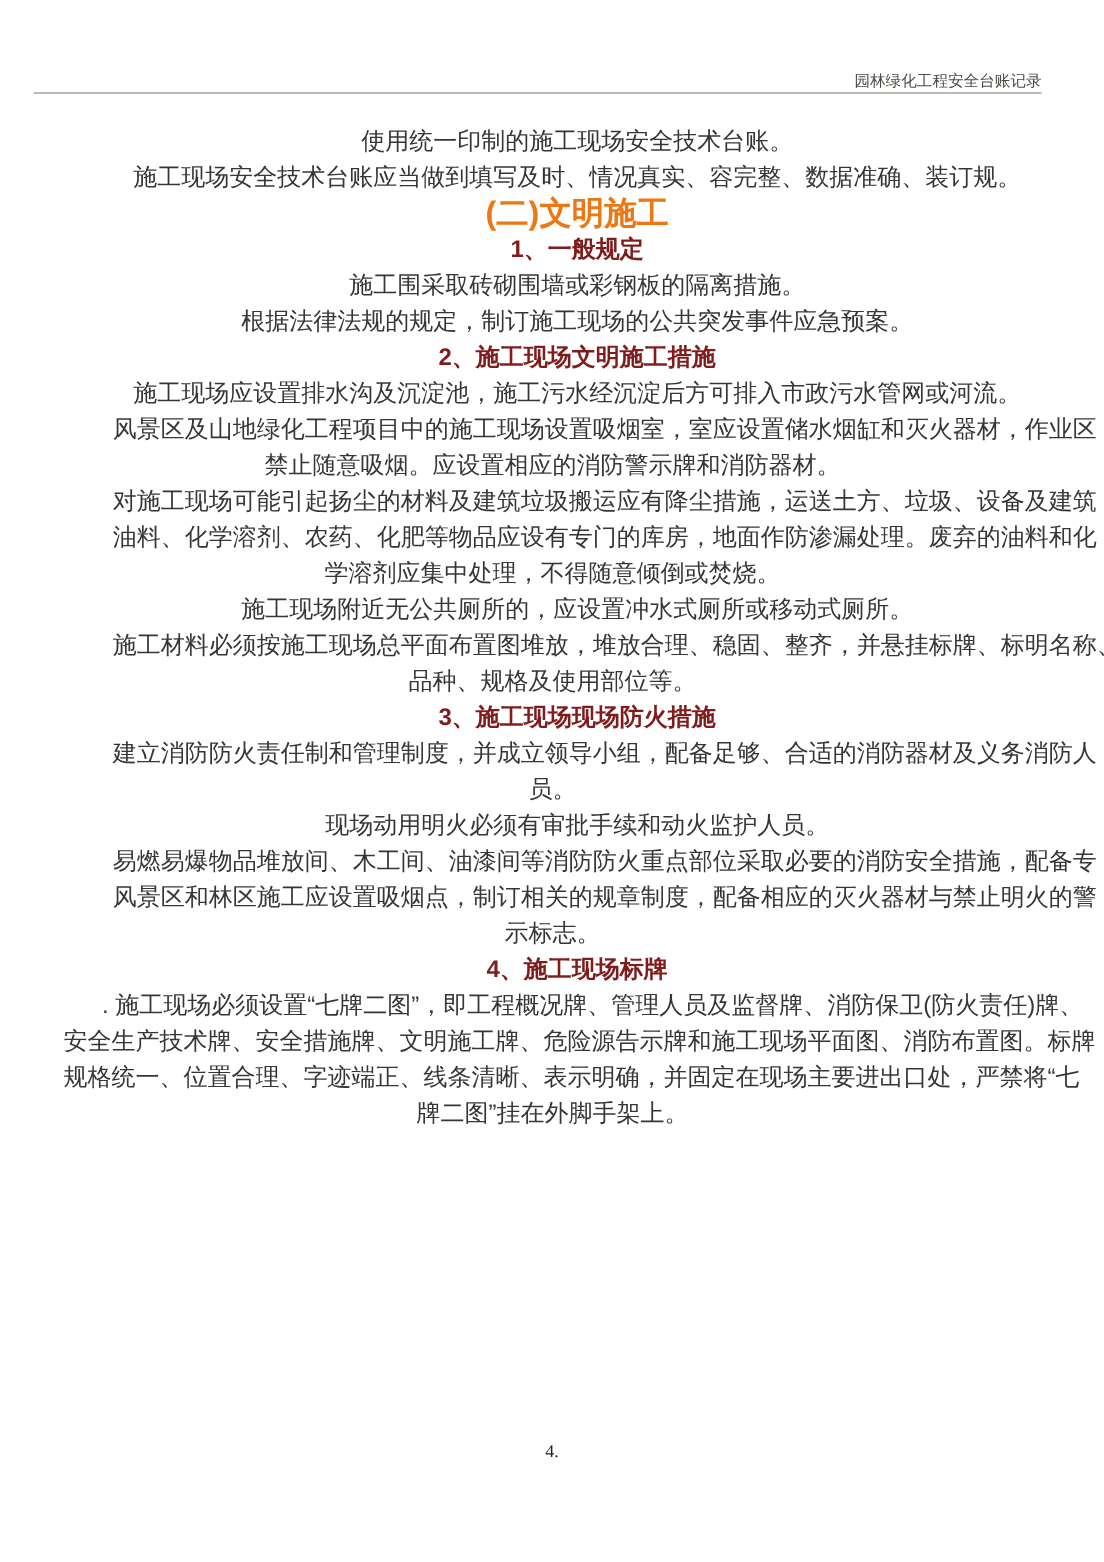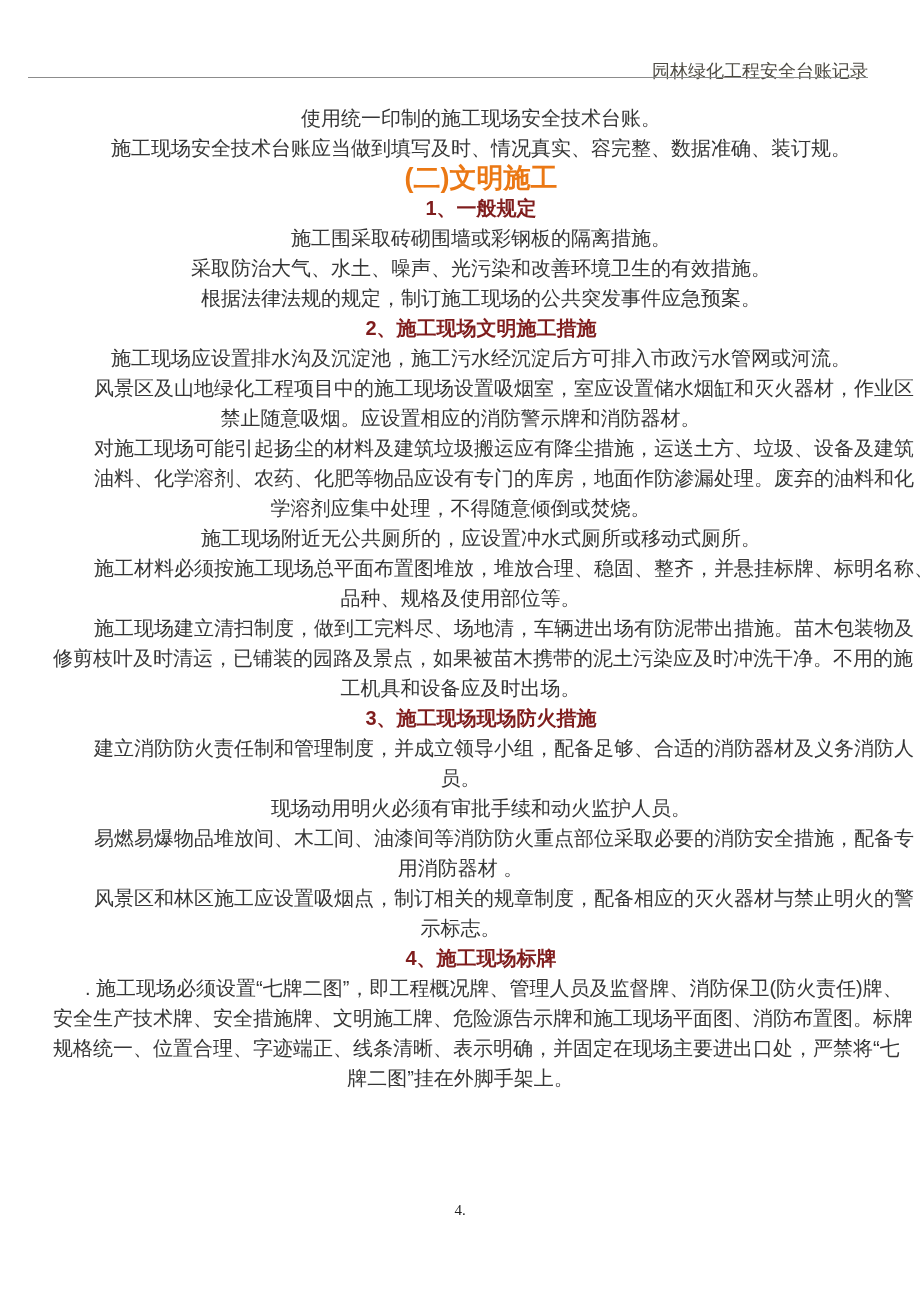--- a/index.html
+++ b/index.html
@@ -2,21 +2,21 @@
 <html><head>
 <meta charset="utf-8">
 <style>
   html,body { margin:0; padding:0; background:#fff; }
   .page {
     position:relative; width:920px; height:1302px; background:#ffffff;
     overflow:hidden; font-family:"Liberation Sans",sans-serif;
   }
   .hdr-title {
     position:absolute; top:59px; right:52px;
-    font-family:"Liberation Serif",serif; font-size:18px; color:#4d4a42;
+    font-family:"Liberation Serif",serif; font-size:13px; color:#4d4a42;
     white-space:nowrap;
   }
   .hdr-rule {
     position:absolute; top:77px; left:28px; width:840px; height:0;
     border-top:1px solid #8c8c8c;
   }
   .content {
     position:absolute; top:103px; left:53px; width:815px;
     color:#363636; font-size:20px;text-align:center;
   }
@@ -53,23 +53,20 @@
     </div>
 
     <div>
       <div class="line ind h-bold">1、一般规定</div>
     </div>
 
     <div>
       <div class="line ind">施工围采取砖砌围墙或彩钢板的隔离措施。</div>
     </div>
 
-    <div>
-      <div class="line ind">采取防治大气、水土、噪声、光污染和改善环境卫生的有效措施。</div>
-    </div>
 
     <div>
       <div class="line ind">根据法律法规的规定，制订施工现场的公共突发事件应急预案。</div>
     </div>
 
     <div>
       <div class="line ind h-bold">2、施工现场文明施工措施</div>
     </div>
 
 
@@ -94,42 +91,36 @@
     <div>
       <div class="line ind">施工现场附近无公共厕所的，应设置冲水式厕所或移动式厕所。</div>
     </div>
 
 
     <div>
       <div class="line ind">施工材料必须按施工现场总平面布置图堆放，堆放合理、稳固、整齐，并悬挂标牌、标明名称、</div>
       <div class="line">品种、规格及使用部位等。</div>
     </div>
 
-    <div>
-      <div class="line ind">施工现场建立清扫制度，做到工完料尽、场地清，车辆进出场有防泥带出措施。苗木包装物及</div>
-      <div class="line">修剪枝叶及时清运，已铺装的园路及景点，如果被苗木携带的泥土污染应及时冲洗干净。不用的施</div>
-      <div class="line">工机具和设备应及时出场。</div>
-    </div>
 
     <div>
       <div class="line ind h-bold">3、施工现场现场防火措施</div>
     </div>
 
     <div>
       <div class="line ind">建立消防防火责任制和管理制度，并成立领导小组，配备足够、合适的消防器材及义务消防人</div>
       <div class="line">员。</div>
     </div>
 
     <div>
       <div class="line ind">现场动用明火必须有审批手续和动火监护人员。</div>
     </div>
 
     <div>
       <div class="line ind">易燃易爆物品堆放间、木工间、油漆间等消防防火重点部位采取必要的消防安全措施，配备专</div>
-      <div class="line">用消防器材 。</div>
     </div>
 
     <div>
       <div class="line ind">风景区和林区施工应设置吸烟点，制订相关的规章制度，配备相应的灭火器材与禁止明火的警</div>
       <div class="line">示标志。</div>
     </div>
 
     <div>
       <div class="line ind h-bold">4、施工现场标牌</div>
     </div>

